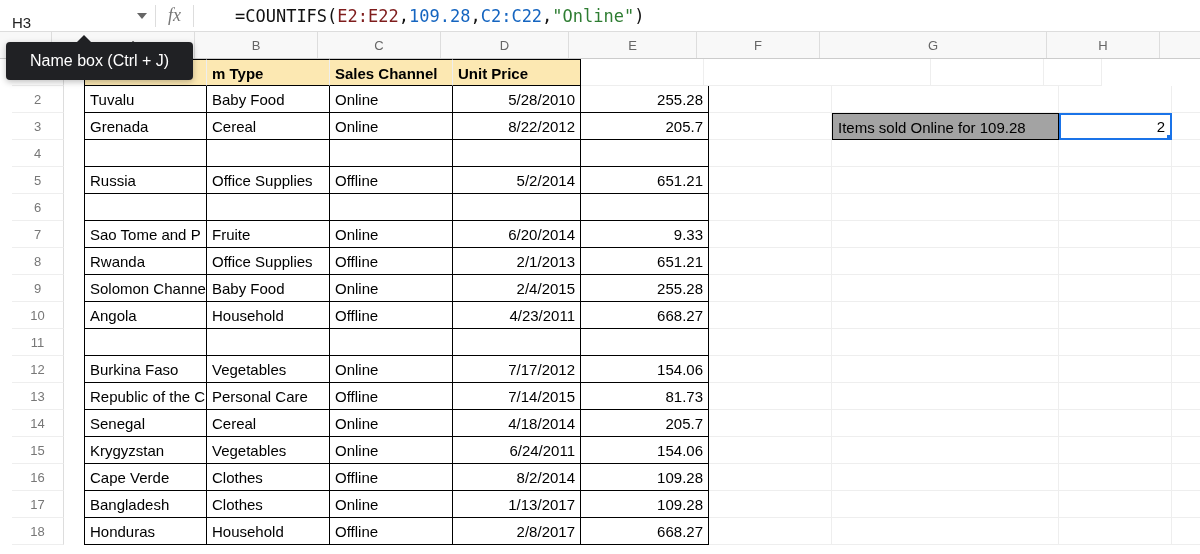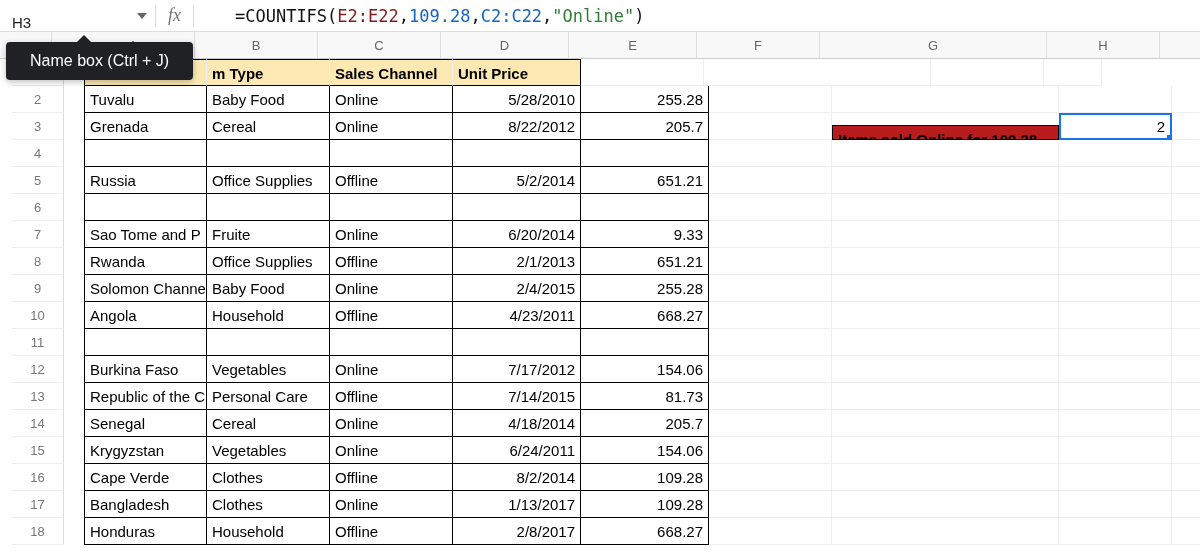--- a/index.html
+++ b/index.html
@@ -172,21 +172,21 @@
     line-height: 23px;
     position: relative;
   }
   .active-cell::after{
     content:"";
     position:absolute;
     right:-3px; bottom:-3px;
     width:6px; height:6px;
     background:#1a73e8;
   }
-  .g-cell-bold { font-weight: bold; background:#b91c1c;margin-top:12px; }
+  .g-cell-bold { font-weight: normal; background:#a3a3a3; }
 
   .hdr-first { border-left: 1px solid #000; }
   .hdr-last  { border-right: 1px solid #000; }
 </style>
 </head>
 <body>
 
 <div class="formula-bar">
   <div class="name-box-wrap">
     <span>H3</span>

